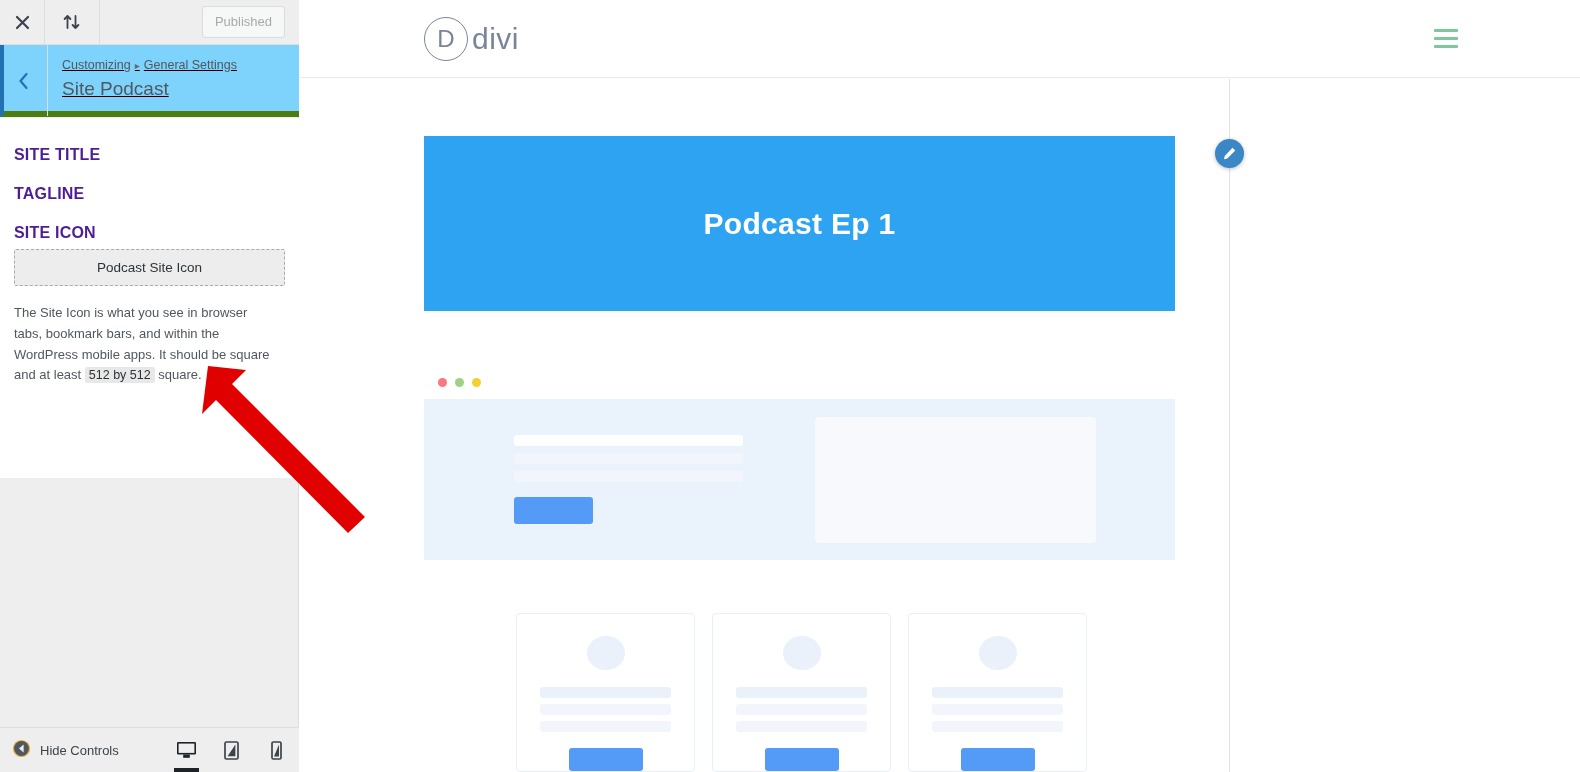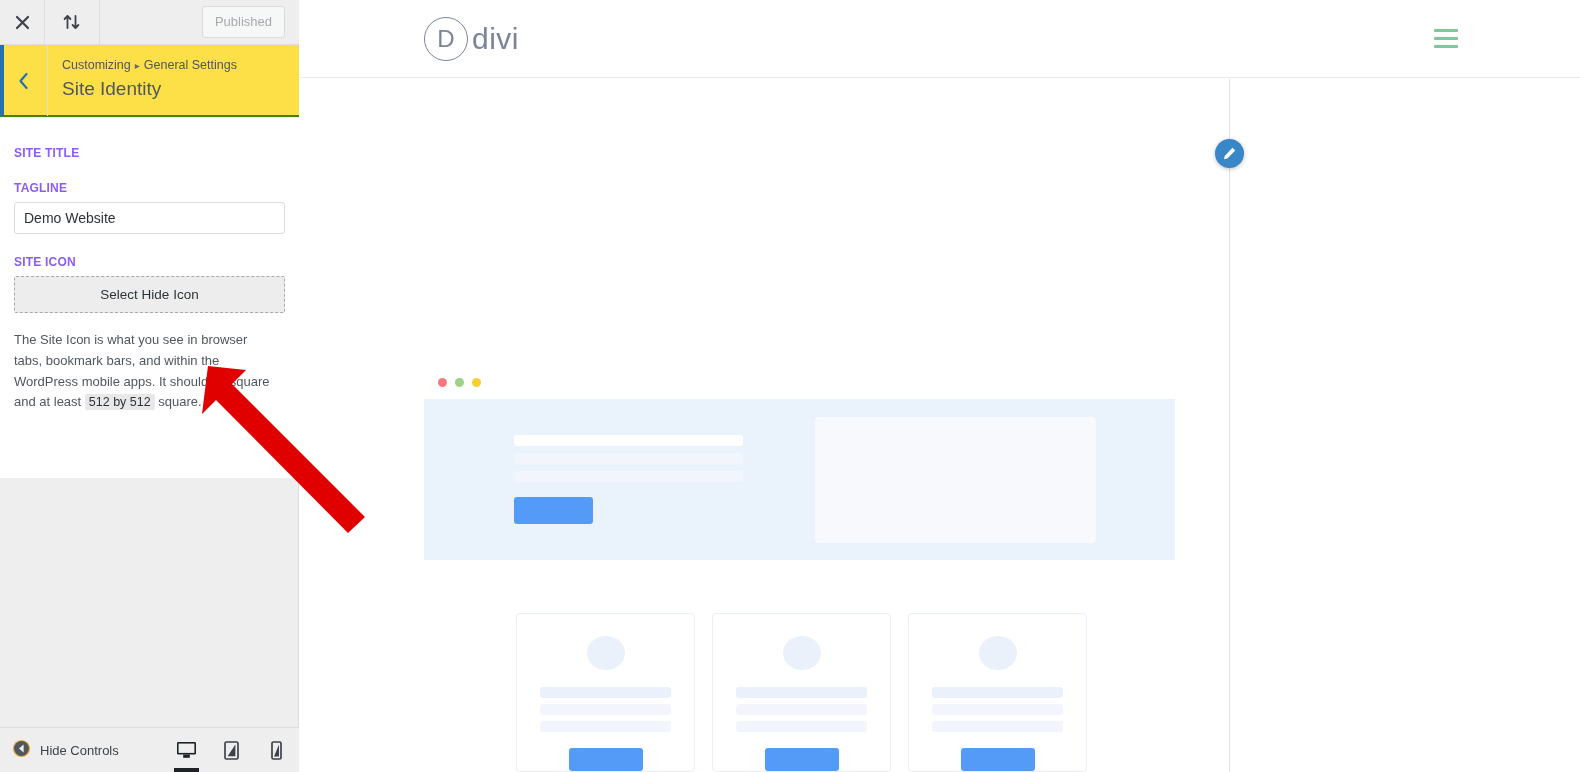--- a/index.html
+++ b/index.html
@@ -49,23 +49,24 @@
     border: 1px solid #dcdcde;
     border-radius: 3px;
     line-height: 1.5;
     cursor: default;
   }
 
   
   .cz-panel-head {
     position: absolute; left: 0; top: 45px;
     width: 299px; height: 72px;
-    background: #fde047;
-    border-bottom: 2px solid #4d7c0f;
+    background: #7dd3fc;
+    border-bottom: 6px solid #4d7c0f;
     display: flex;
+    text-decoration: underline;
   }
   .cz-back {
     width: 48px; height: 71px;
     border-right: 1px solid #dddddd;
     display: flex; align-items: center; justify-content: center;
     cursor: pointer;
     position: relative;
   }
   .cz-back::before {
     content: "";
@@ -85,22 +86,22 @@
   }
 
   
   .cz-content {
     position: absolute; left: 0; top: 118px;
     width: 299px; height: 360px;
     background: #ffffff;
     padding: 28px 14px 0 14px;
   }
   .cz-label {
-    font-size: 12px; font-weight: 700;
-    color: #8b5cf6;
+    font-size: 16px; font-weight: 700;
+    color: #4c1d95;
     letter-spacing: .2px;
     margin-bottom: 7px;
     text-transform: uppercase;
   }
   .cz-input {
     width: 271px; height: 32px;
     border: 1px solid #dcdcde;
     border-radius: 3px;
     background: #ffffff;
     font-size: 14px;
@@ -318,38 +319,37 @@
     <div class="cz-panel-head">
       <div class="cz-back">
         <svg width="13" height="18" viewBox="0 0 13 18" aria-hidden="true">
           <path d="M9.5 2 L3.5 9 L9.5 16" stroke="#2271b1" stroke-width="2.2" fill="none" stroke-linecap="round" stroke-linejoin="round"></path>
         </svg>
       </div>
       <div class="cz-head-texts">
         <div class="cz-breadcrumb">
           <span>Customizing</span><span class="sep">▸</span><span>General Settings</span>
         </div>
-        <div class="cz-title">Site Identity</div>
+        <div class="cz-title">Site Podcast</div>
       </div>
     </div>
 
     <div class="cz-content">
 
       <div class="cz-field">
         <div class="cz-label">SITE TITLE</div>
       </div>
 
       <div class="cz-field">
         <div class="cz-label">TAGLINE</div>
-        <input class="cz-input" type="text" value="Demo Website" style="">
       </div>
 
       <div>
         <div class="cz-label">SITE ICON</div>
-        <button class="cz-select-icon-btn">Select Hide Icon</button>
+        <button class="cz-select-icon-btn">Podcast Site Icon</button>
         <div class="cz-desc">
           <span>The Site Icon is what you see in browser tabs, bookmark bars, and within the WordPress mobile apps. It should be square and at least </span><code>512 by 512</code><span> square.</span>
         </div>
       </div>
 
     </div>
 
     <div class="cz-footer">
       <div class="cz-hide">
         <span>
@@ -400,20 +400,23 @@
     </div>
 
     <div class="rule-v"></div>
 
     <div class="edit-fab">
       <svg width="15" height="15" viewBox="0 0 16 16" aria-hidden="true">
         <path d="M11.2 1.9 L14.1 4.8 L5.6 13.3 L2.1 14.1 L2.9 10.6 Z" fill="#ffffff"></path>
       </svg>
     </div>
 
+    <div class="hero">
+      <div class="hero-title">Podcast Ep 1</div>
+    </div>
 
     <div class="sk-wrap">
       <div class="sk-dots">
         <span class="sk-dot" style="background:#f9777f"></span>
         <span class="sk-dot" style="background:#9dd185"></span>
         <span class="sk-dot" style="background:#f5d033"></span>
       </div>
       <div class="sk-body">
         <div class="sk-left">
           <div class="sk-bar w1"></div>

